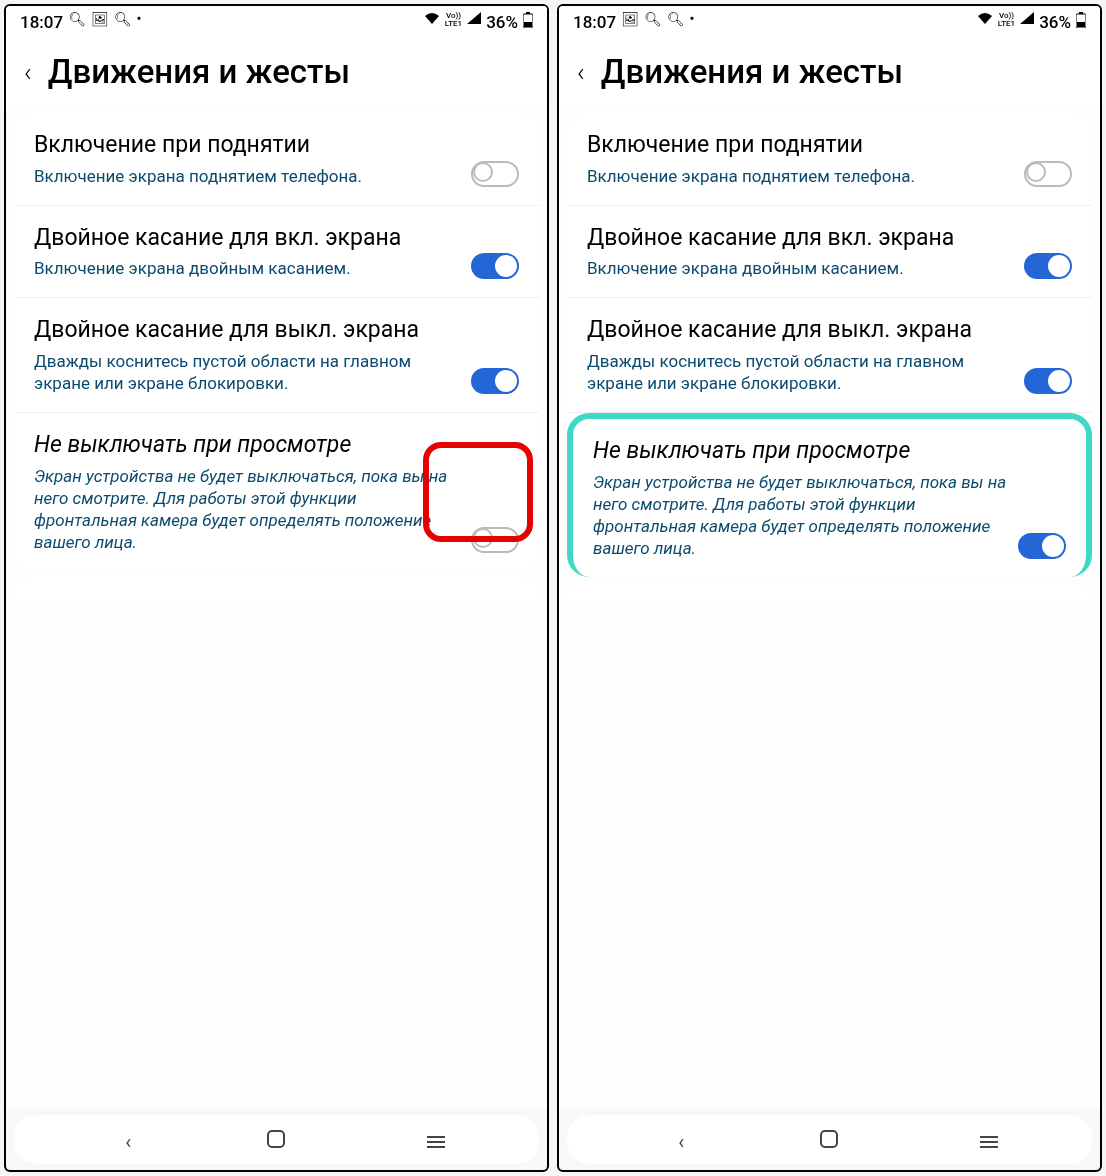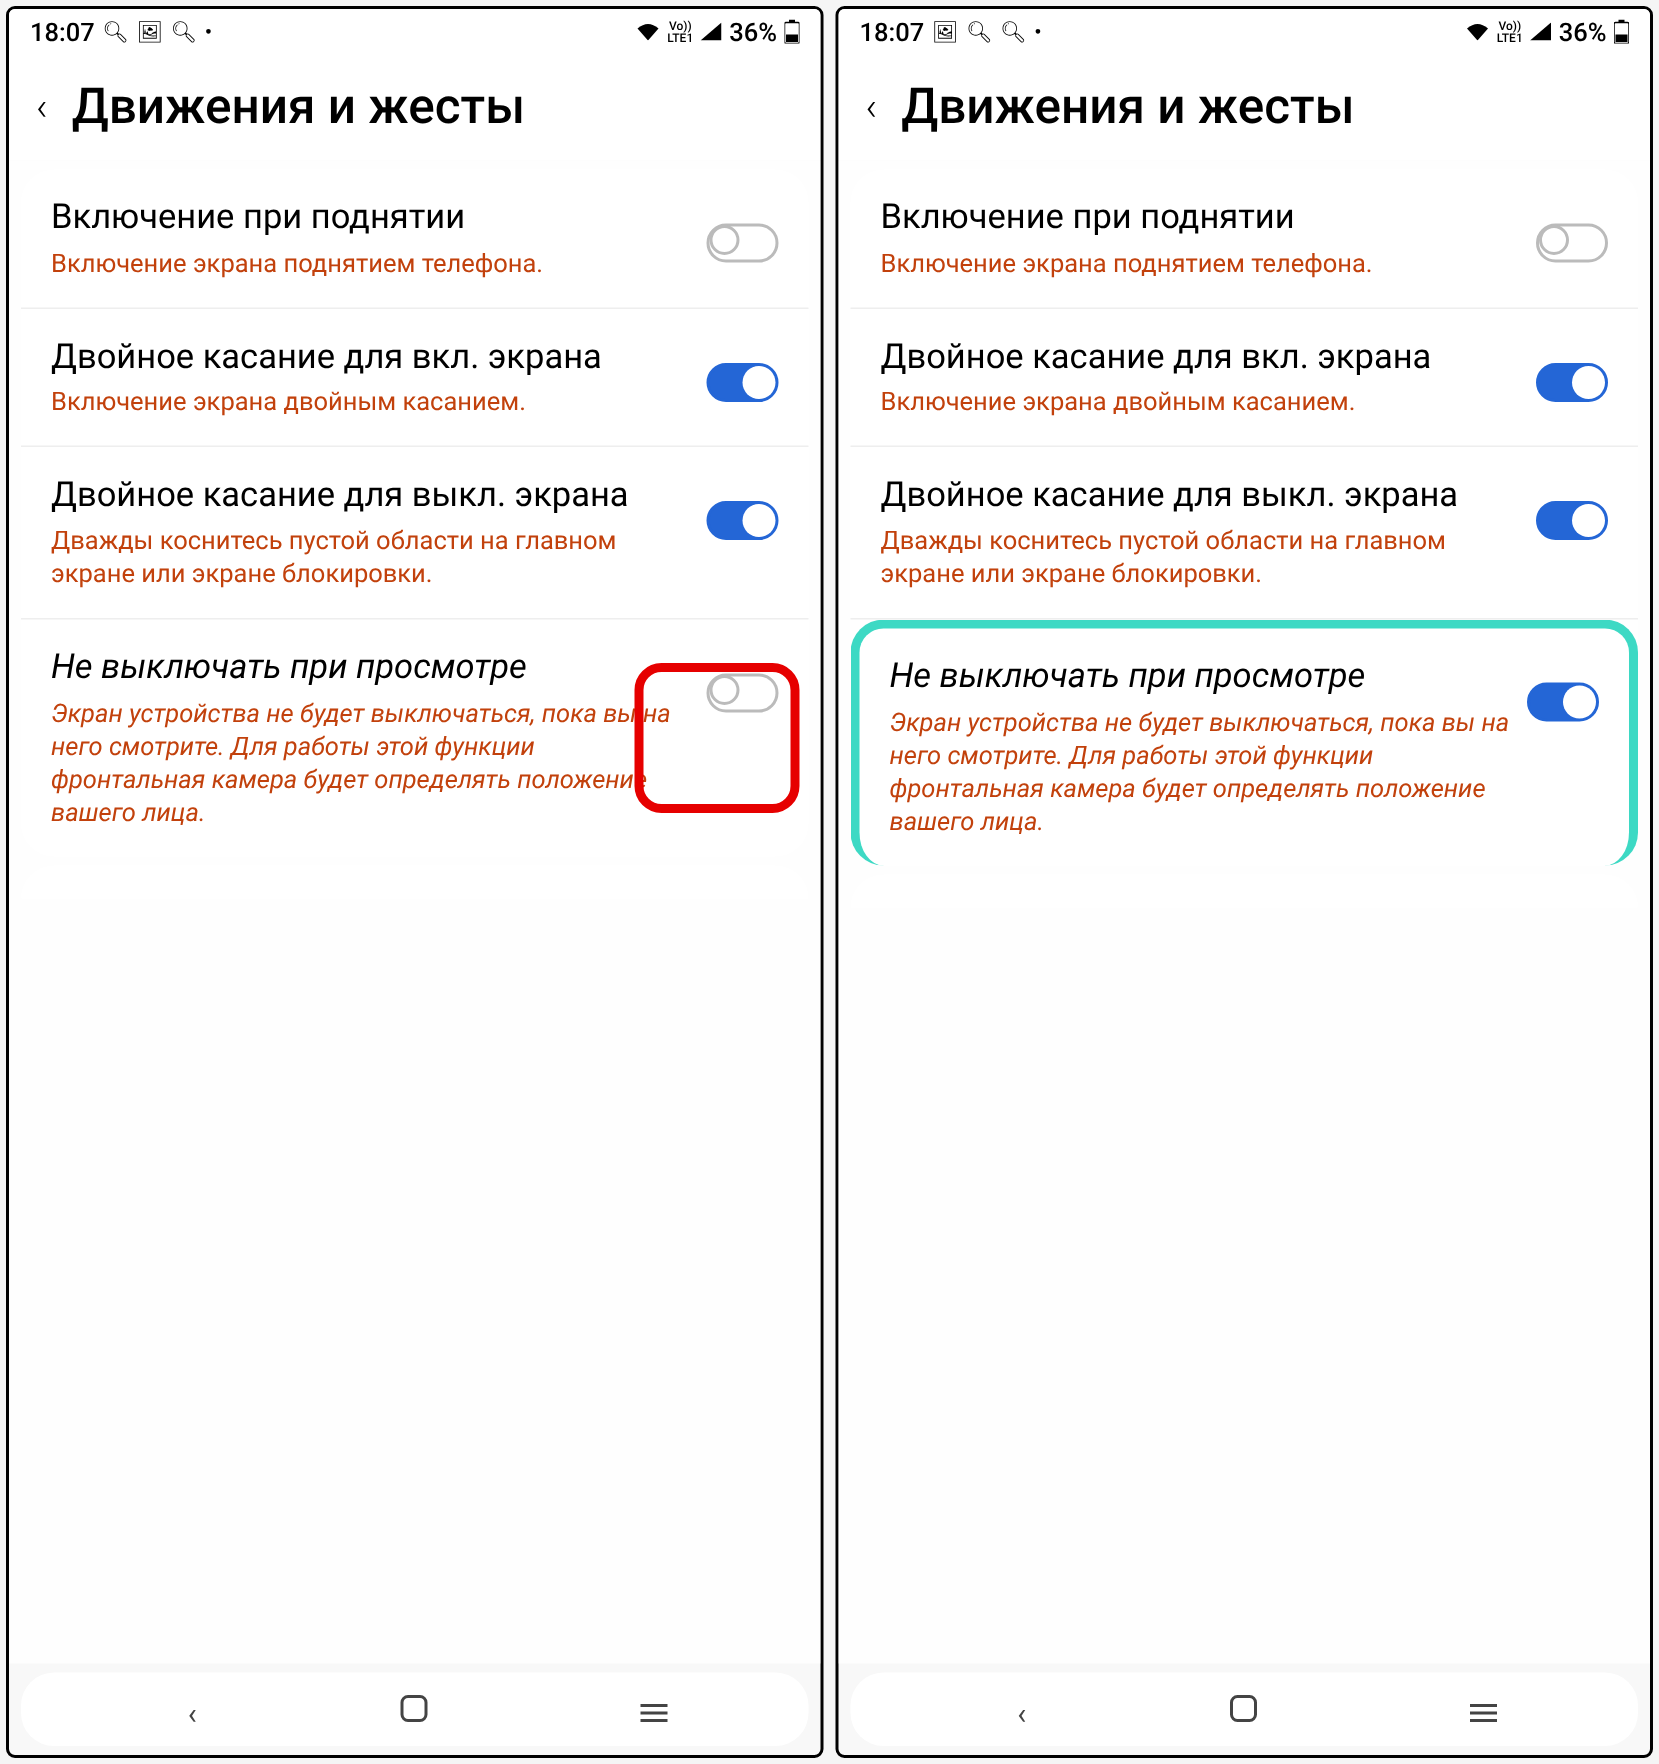--- a/index.html
+++ b/index.html
@@ -27,21 +27,21 @@
     justify-content: space-between;
     align-items: center;
     padding: 6px 14px;
     font-size: 17px;
     font-weight: 500;
     background: #fff;
     color: #000;
   }
   .status-left, .status-right {
     display: flex;
-    align-items: center;
+    align-items: flex-start;
     gap: 5px;
   }
   .status-icon { font-size: 14px; line-height: 1; }
   .volte { font-size: 8px; line-height: 1; text-align: center; }
 
   .header {
     display: flex;
     align-items: center;
     padding: 14px 18px 16px;
     background: #fff;
@@ -66,37 +66,37 @@
     overflow-y: auto;
   }
   .card {
     background: #fff;
     border-radius: 22px;
     margin: 6px 8px;
     padding: 0;
   }
   .setting-item {
     display: flex;
-    align-items: flex-start;
+    align-items: flex-end;
     padding: 18px 20px;
     border-bottom: 1px solid #eee;
     position: relative;
   }
   .setting-item:last-child { border-bottom: none; font-style: italic; }
   .setting-text { flex: 1; padding-right: 10px; }
   .setting-title {
     font-size: 23px;
     font-weight: 400;
     color: #000;
     line-height: 1.2;
     margin-bottom: 6px;
   }
   .setting-desc {
     font-size: 17px;
-    color: #c2410c;
+    color: #0c4a6e;
     line-height: 1.3;
   }
   .toggle {
     width: 48px;
     height: 26px;
     border-radius: 13px;
     position: relative;
     flex-shrink: 0;
     margin-top: 18px;
     cursor: pointer;

